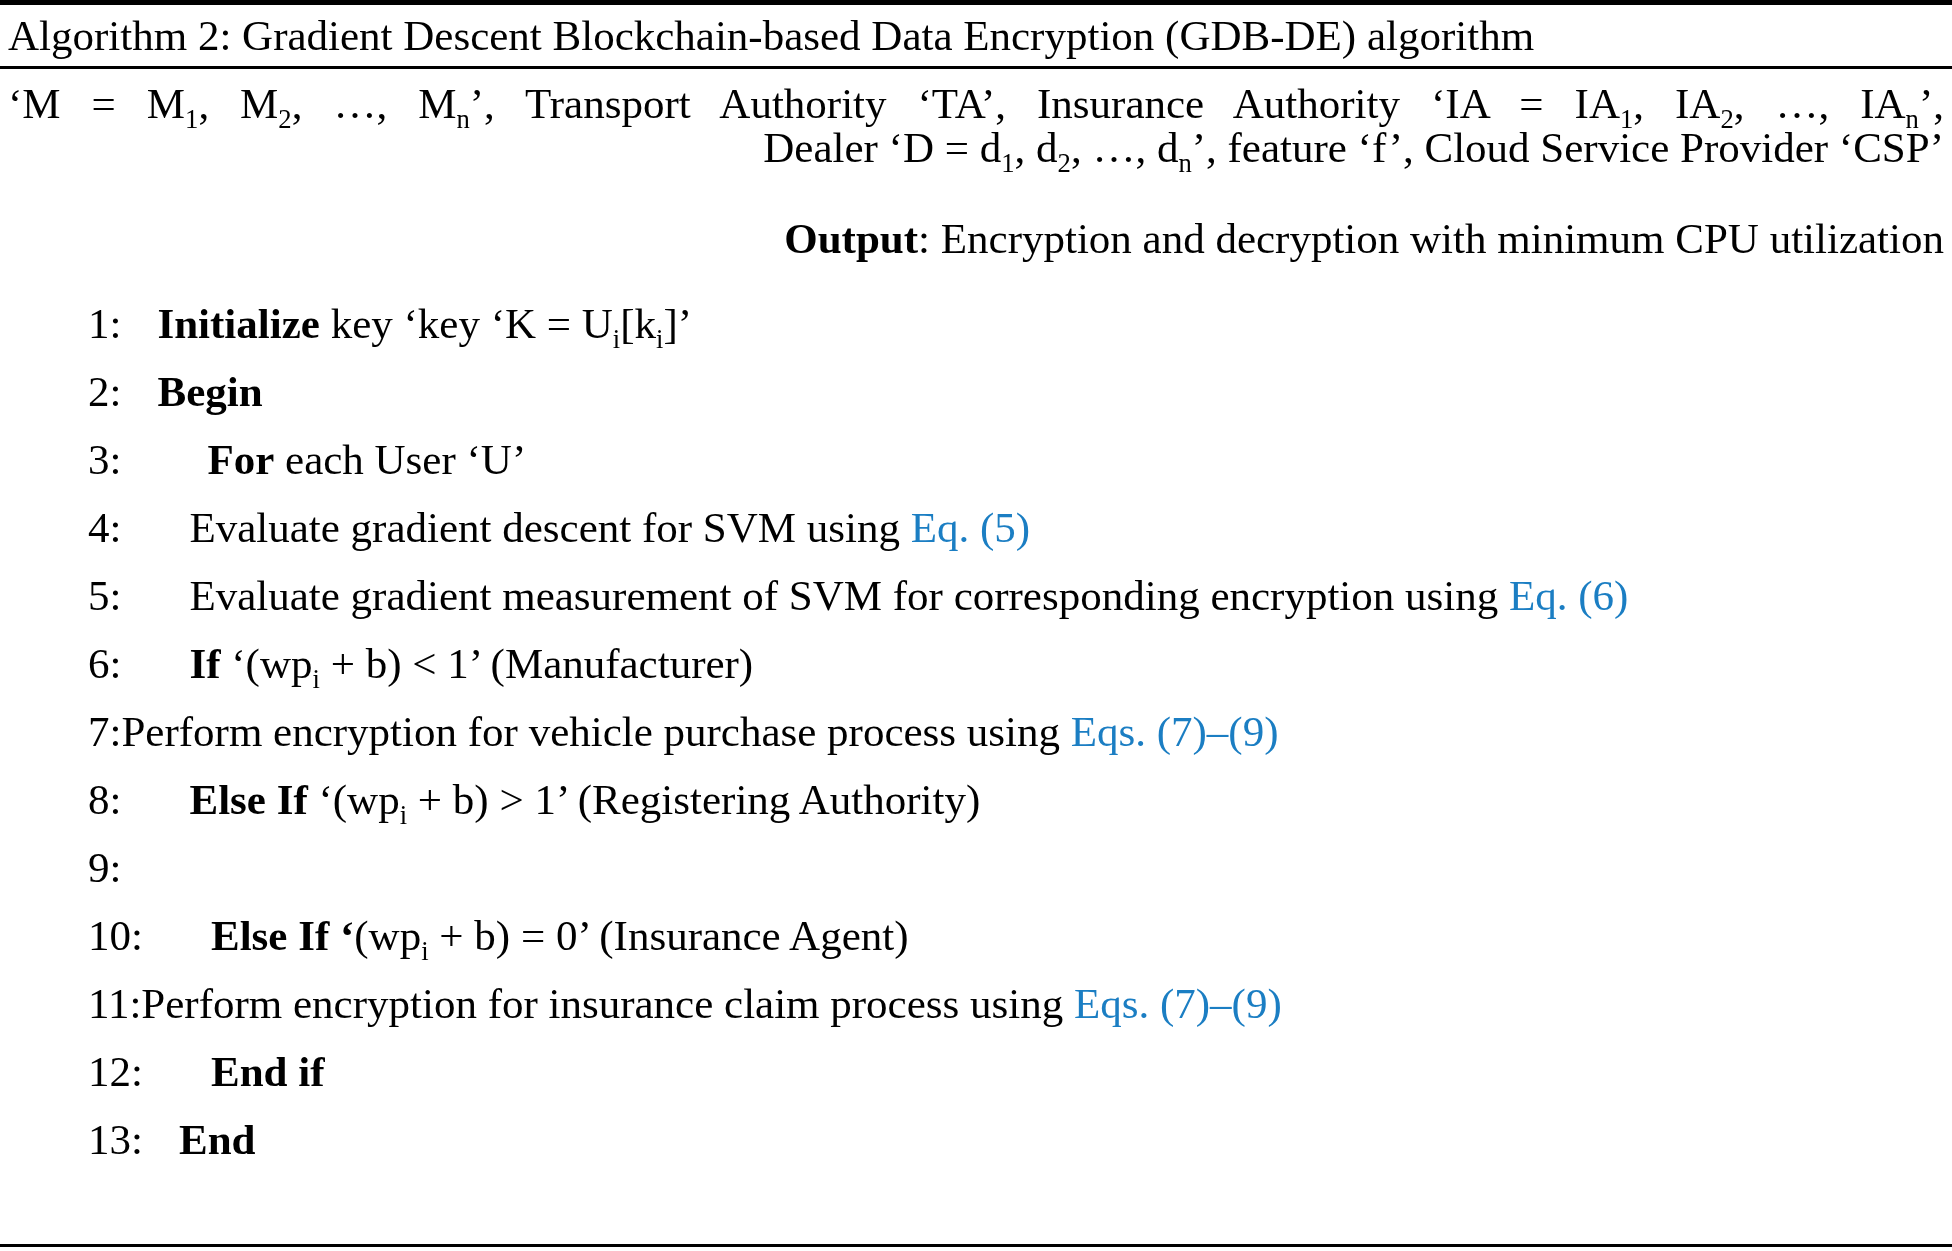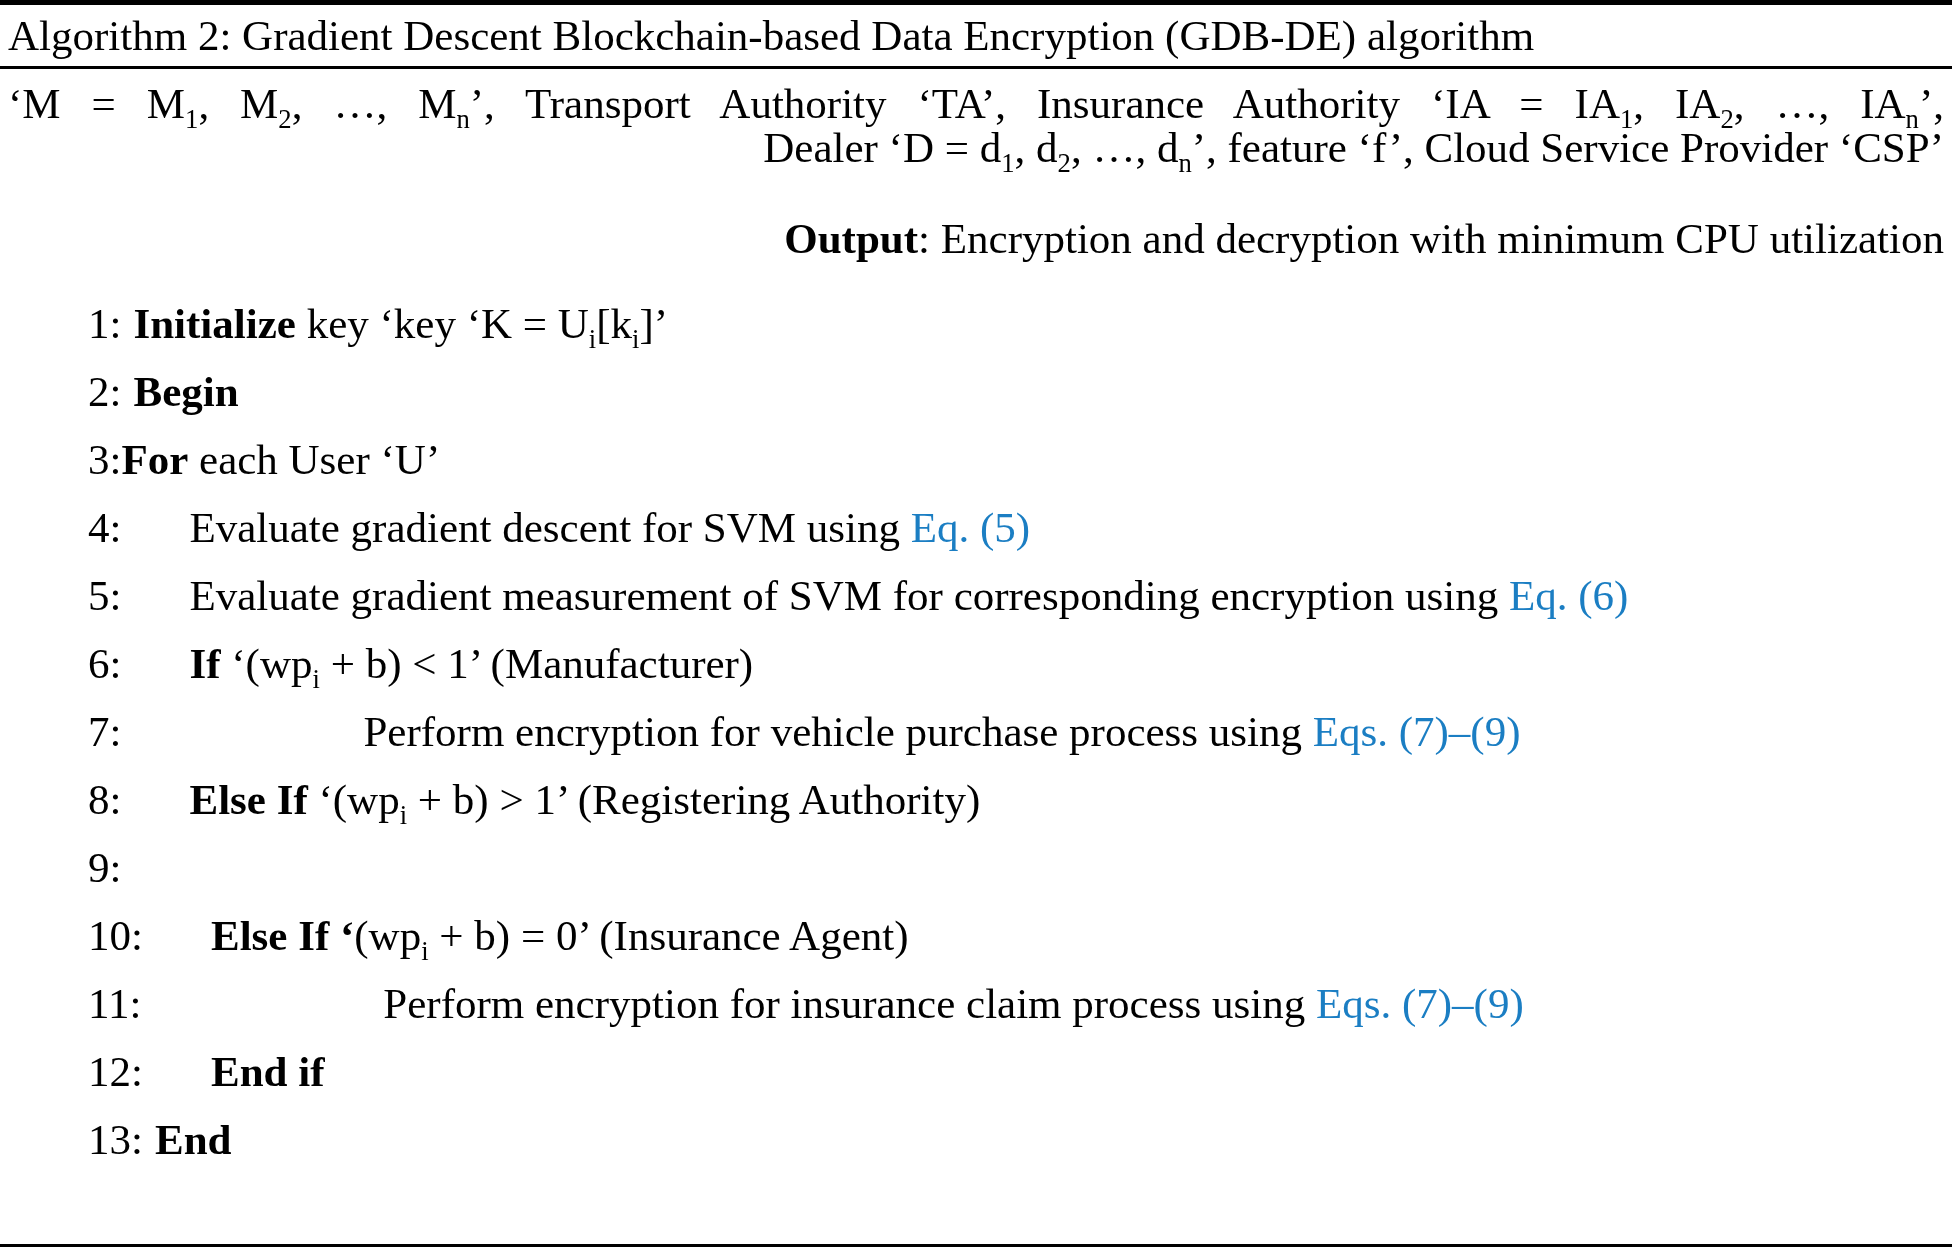--- a/index.html
+++ b/index.html
@@ -36,24 +36,24 @@
 
   .output-line {
     margin: 46px 0 0 0;
     line-height: 46px;
     text-indent: 66px;
   }
 
   .steps { margin-top: 28px; padding-left: 80px; }
   .step { display: flex; align-items: baseline; line-height: 68px; white-space: nowrap; }
   .num { flex: 0 0 auto; }
-  .content.ind0 { margin-left: 12px; }
-  .content.ind1 { }
+  .content.ind0 { margin-left: 36px; }
+  .content.ind1 { margin-left: 86px; }
   .content.ind2 { margin-left: 68px; }
-  .content.ind3 { margin-left: 242px; }
+  .content.ind3 { }
 
   .b { font-weight: bold; }
   .link { color: var(--link-blue, #1b7ec3); cursor: pointer; }
   sub { font-size: 0.62em; line-height: 0; }
 </style>
 </head>
 <body>
 
 <div class="page">
   <div class="rule rule-top"></div>

